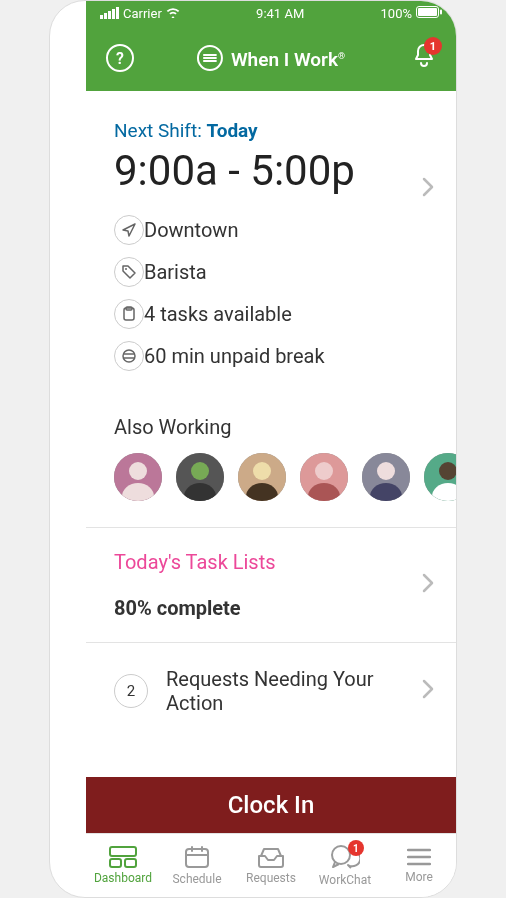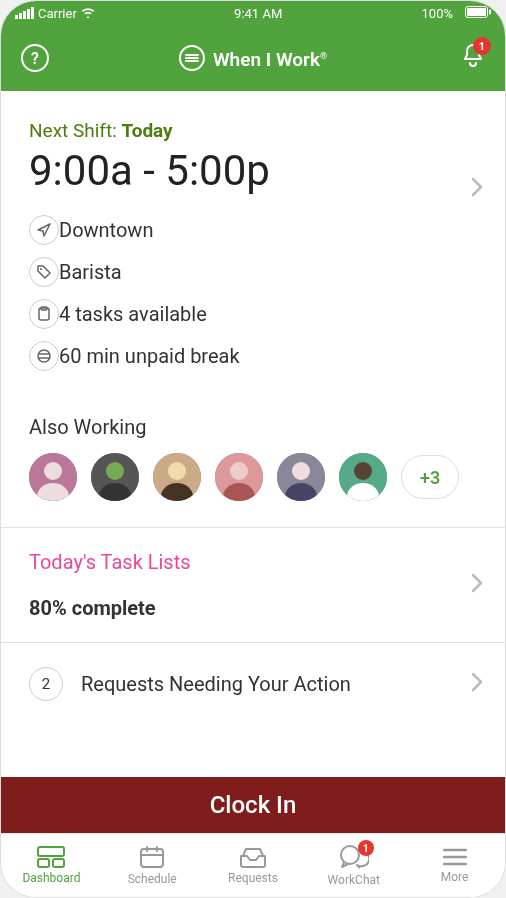--- a/index.html
+++ b/index.html
@@ -3,42 +3,43 @@
 <meta charset="utf-8">
 <style>
   * { box-sizing: border-box; margin: 0; padding: 0; }
   body {
     font-family: -apple-system, BlinkMacSystemFont, "Segoe UI", Roboto, Helvetica, Arial, sans-serif;
     background: #f0f0f0;
     display: flex;
     justify-content: center;
   }
   .device {
-    width: 506px;
+    width: 408px;
     height: 898px;
     background: #fff;
     border: 1px solid #ddd;
     border-radius: 36px;
     overflow: hidden;
     position: relative;
     display: flex;
     flex-direction: column;
+    padding-left: 36px;
   }
   .status-bar {
     background: #51a33d;
     color: #fff;
     height: 24px;
     display: flex;
     align-items: center;
     justify-content: space-between;
     padding: 0 14px;
     font-size: 13px;
   }
   .status-left { display: flex; align-items: center; gap: 4px; }
-  .status-right { display: flex; align-items: center; gap: 12px; }
+  .status-right { display: flex; align-items: center; gap: 4px; }
   .nav-bar {
     background: #51a33d;
     height: 66px;
     display: flex;
     align-items: center;
     justify-content: space-between;
     padding: 0 20px;
     position: relative;
   }
   .help-btn {
@@ -89,21 +90,21 @@
     flex: 1;
     overflow-y: auto;
     background: #fff;
   }
   .shift-card {
     padding: 28px 28px 24px 28px;
     position: relative;
   }
   .next-shift-label {
     font-size: 19px;
-    color: #4d7c0f;
+    color: #0369a1;
   }
   .next-shift-label .bold { font-weight: 700; }
   .shift-time {
     font-size: 42px;
     font-weight: 400;
     color: #222;
     margin-top: 4px;
   }
   .shift-chevron {
     position: absolute;

